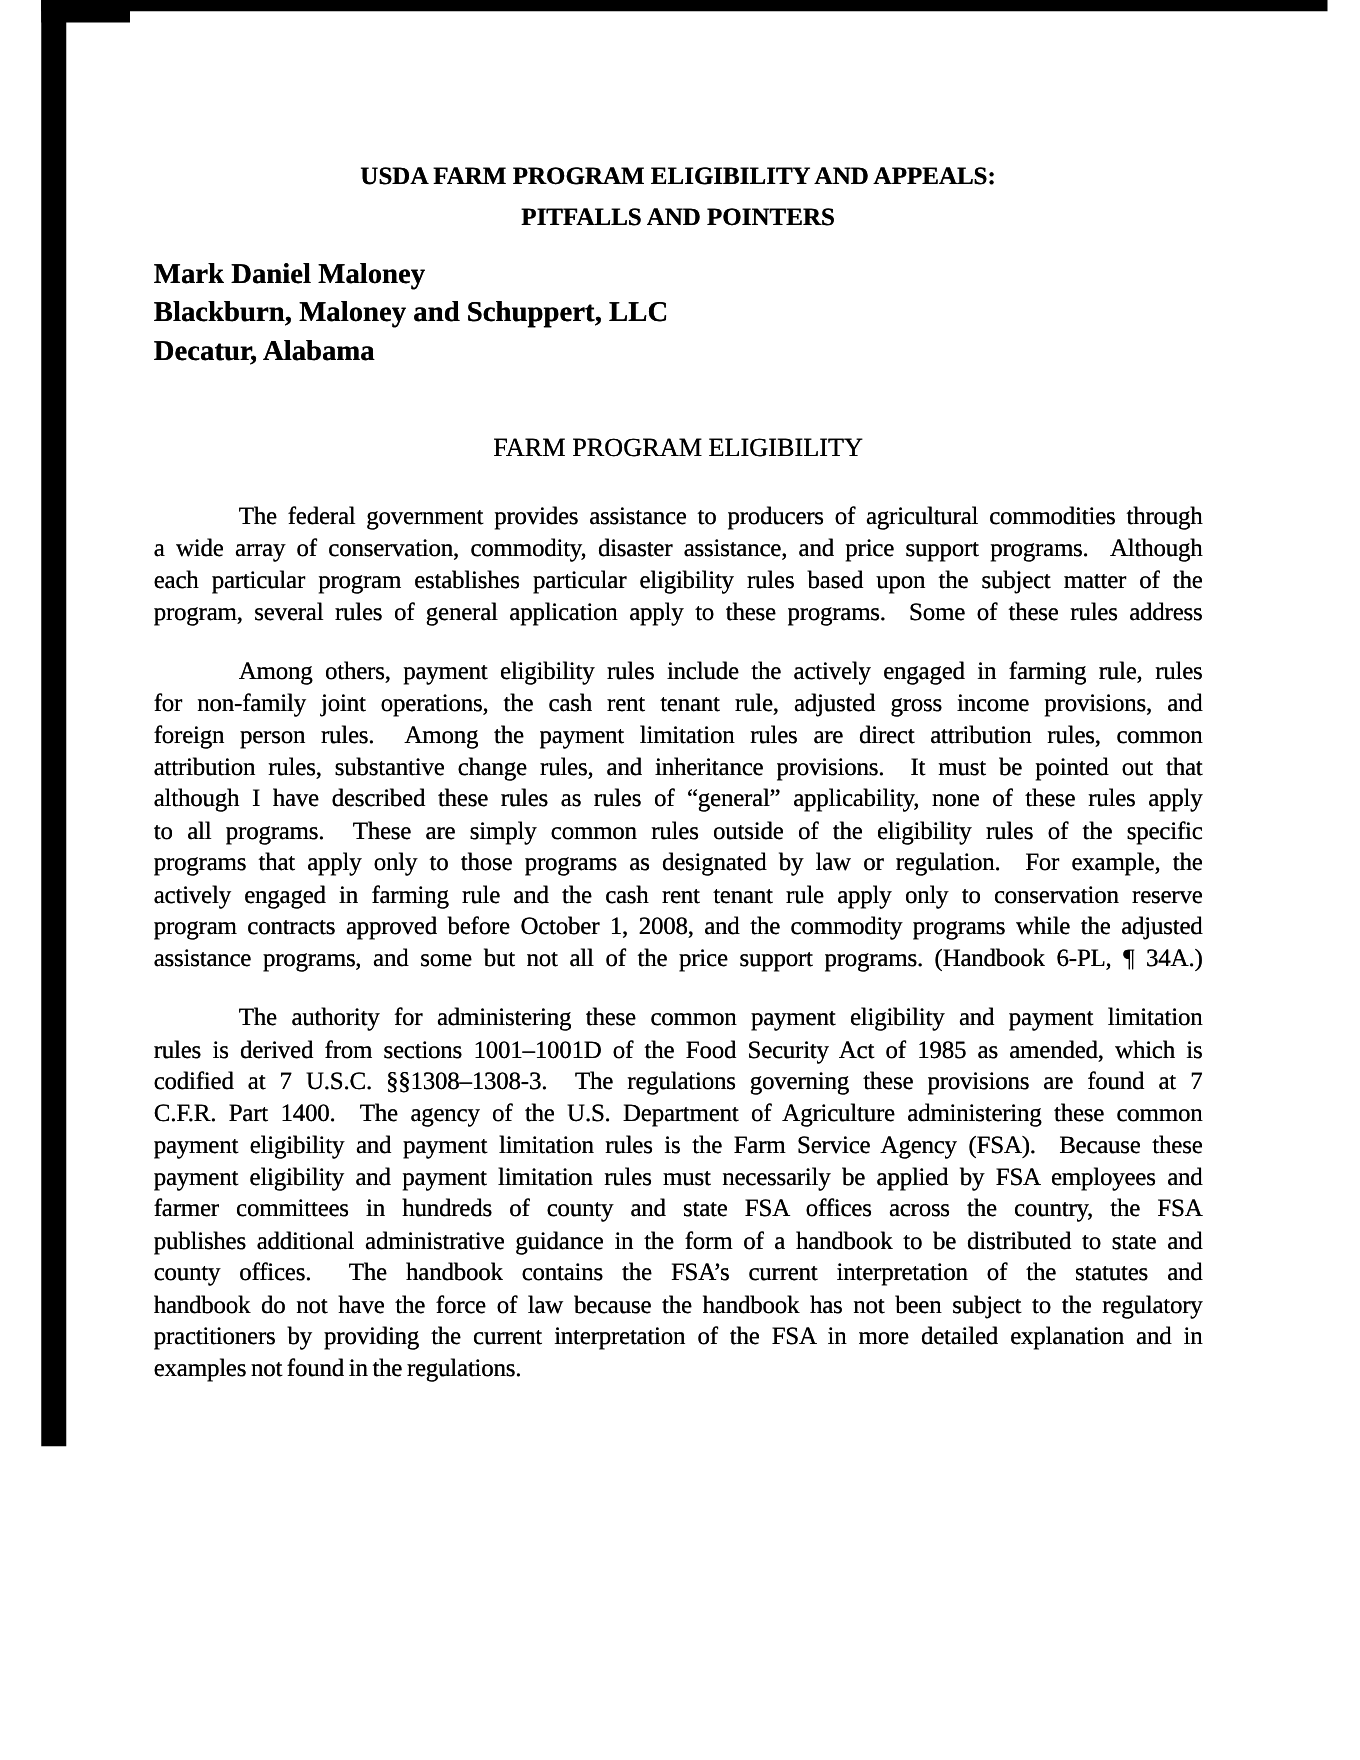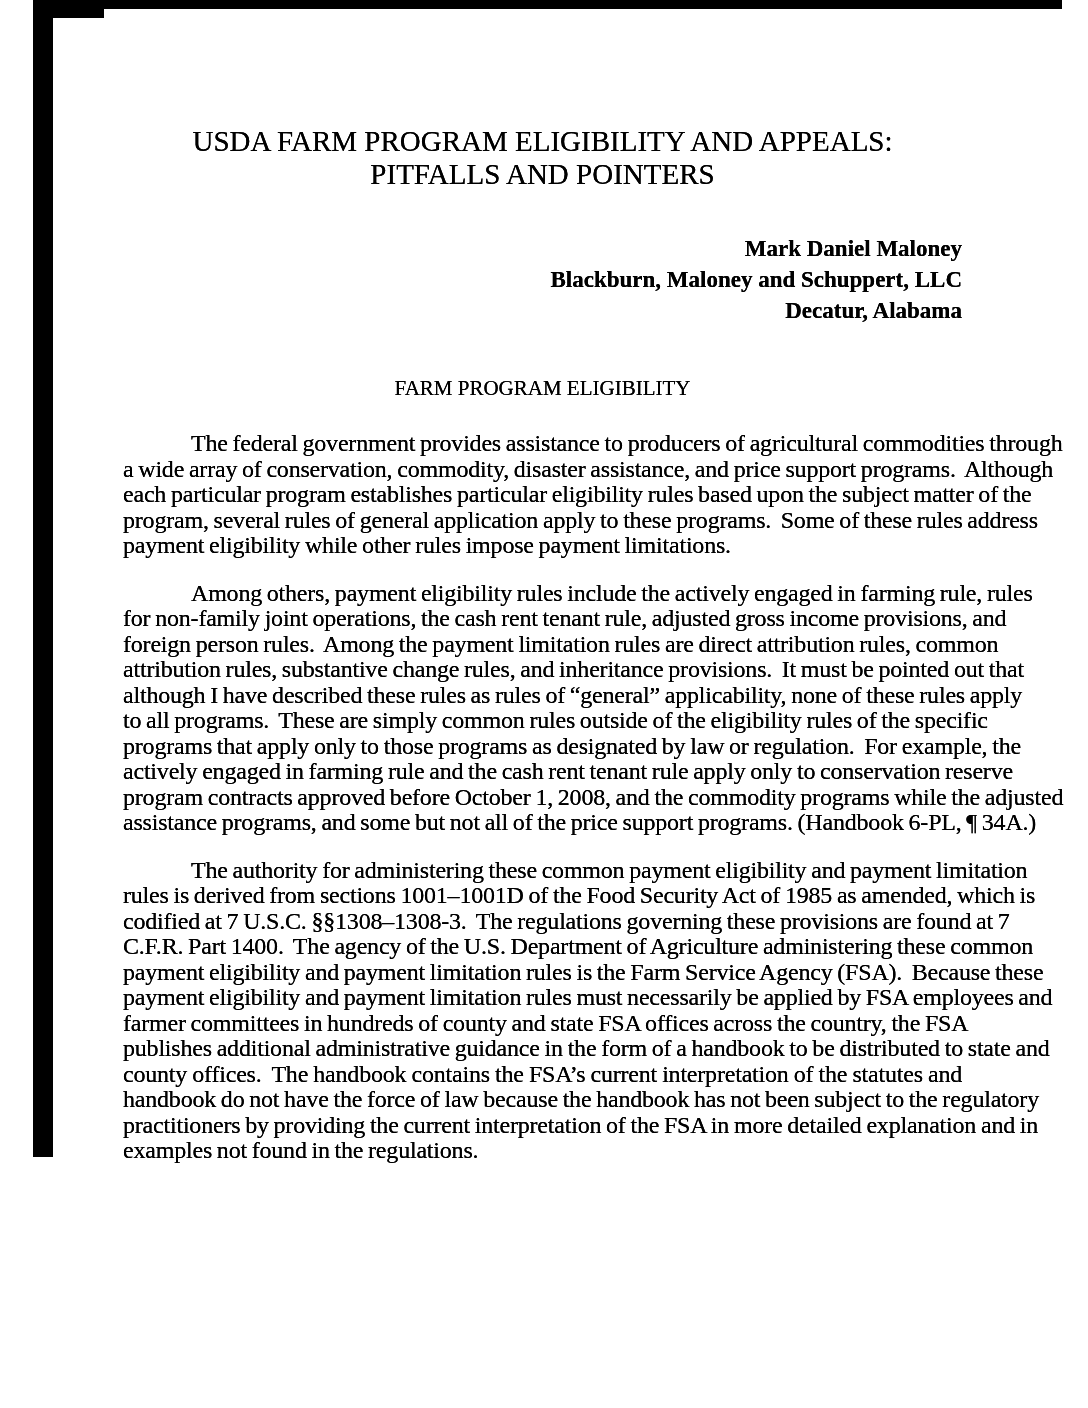--- a/index.html
+++ b/index.html
@@ -26,44 +26,44 @@
     width: 71px; height: 18px; background: #000;
   }
   .content {
     position: absolute;
     left: 123px; top: 0;
     width: 839px;
     padding-top: 125px;
   }
   .title-block {
     text-align: center;
-    font-weight: normal;
-    font-size: 29px;
+    font-weight: bold;
+    font-size: 20px;
     line-height: 33px;
     text-shadow: 0 0 0.4px #000;
   }
   .author-block {
-    margin-top: 42px;
-    text-align: right;
+    margin-top: 12px;
+    text-align: left;
     font-weight: bold;
     font-size: 23px;
     line-height: 31px;
     text-shadow: 0 0 0.4px #000;
   }
   .section-heading {
     margin-top: 49px;
     text-align: center;
     font-weight: normal;
     font-size: 21px;
     line-height: 27px;
     text-shadow: 0 0 0.4px #000;
   }
   .body-text {
     margin-top: 29px;
-    font-size: 24px;
+    font-size: 20px;
     line-height: 25.5px;
     letter-spacing: -0.2px;
     word-spacing: -1px;
     text-shadow: 0 0 0.4px #000;
   }
   .para { margin: 0 0 22px 0; }
   .para:last-child { margin-bottom: 18px; }
   .jline {
     text-align: justify;
     text-align-last: justify;
@@ -96,21 +96,20 @@
     </div>
 
     <div class="section-heading">FARM PROGRAM ELIGIBILITY</div>
 
     <div class="body-text">
       <div class="para">
           <div class="jline first">The federal government provides assistance to producers of agricultural commodities through</div>
           <div class="jline">a wide array of conservation, commodity, disaster assistance, and price support programs.&nbsp; Although</div>
           <div class="jline">each particular program establishes particular eligibility rules based upon the subject matter of the</div>
           <div class="jline">program, several rules of general application apply to these programs.&nbsp; Some of these rules address</div>
-          <div class="jline natural">payment eligibility while other rules impose payment limitations.</div>
         </div>
       <div class="para">
           <div class="jline first">Among others, payment eligibility rules include the actively engaged in farming rule, rules</div>
           <div class="jline">for non-family joint operations, the cash rent tenant rule, adjusted gross income provisions, and</div>
           <div class="jline">foreign person rules.&nbsp; Among the payment limitation rules are direct attribution rules, common</div>
           <div class="jline">attribution rules, substantive change rules, and inheritance provisions.&nbsp; It must be pointed out that</div>
           <div class="jline">although I have described these rules as rules of “general” applicability, none of these rules apply</div>
           <div class="jline">to all programs.&nbsp; These are simply common rules outside of the eligibility rules of the specific</div>
           <div class="jline">programs that apply only to those programs as designated by law or regulation.&nbsp; For example, the</div>
           <div class="jline">actively engaged in farming rule and the cash rent tenant rule apply only to conservation reserve</div>

